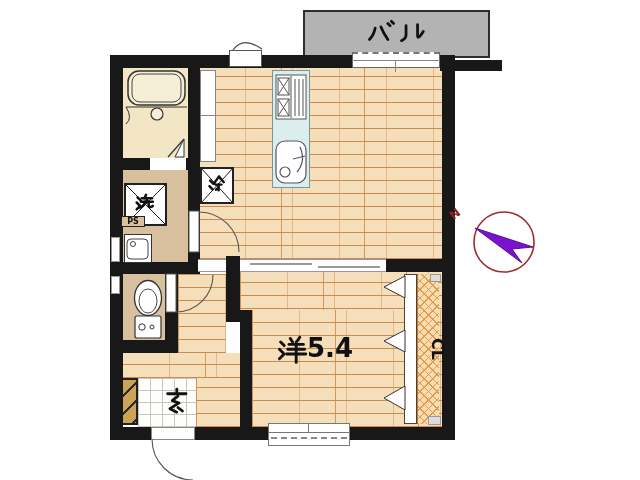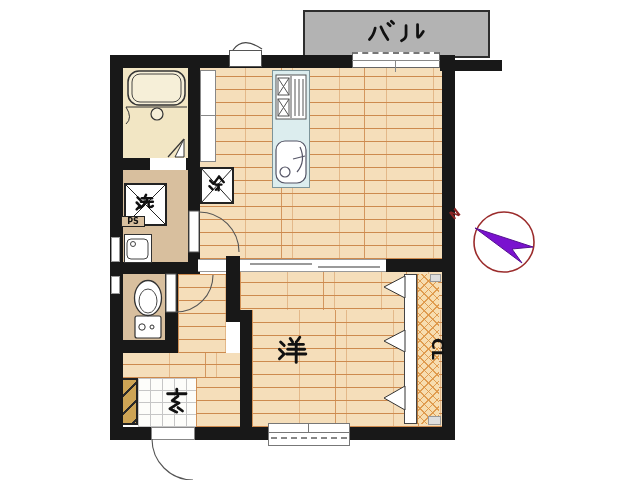--- a/index.html
+++ b/index.html
@@ -247,16 +247,17 @@
         <path d="M2,19 L6,15"></path>
       <path d="M11,2 L13,5"></path>
         <path d="M19,1 L17,4"></path>
       <path d="M10,7 L22,7"></path>
         <path d="M9,11 L23,11"></path>
         <path d="M8,15 L24,15"></path>
       <path d="M16,5 L16,22"></path>
     </g>
   </svg>
 
+  <div class="lbl" style="left:307px;top:333px;width:62px;font-size:26px;">5.4</div>
   <div class="lbl" style="left:413px;top:329px;width:28px;height:40px;font-size:16px;text-align:center;transform:rotate(90deg);">CL</div>
   <div class="lbl" style="left:449px;top:204px;width:20px;font-size:12px;color:#8b2424;transform:rotate(-38deg);">N</div>
 
 </div>
 
 </body></html>

